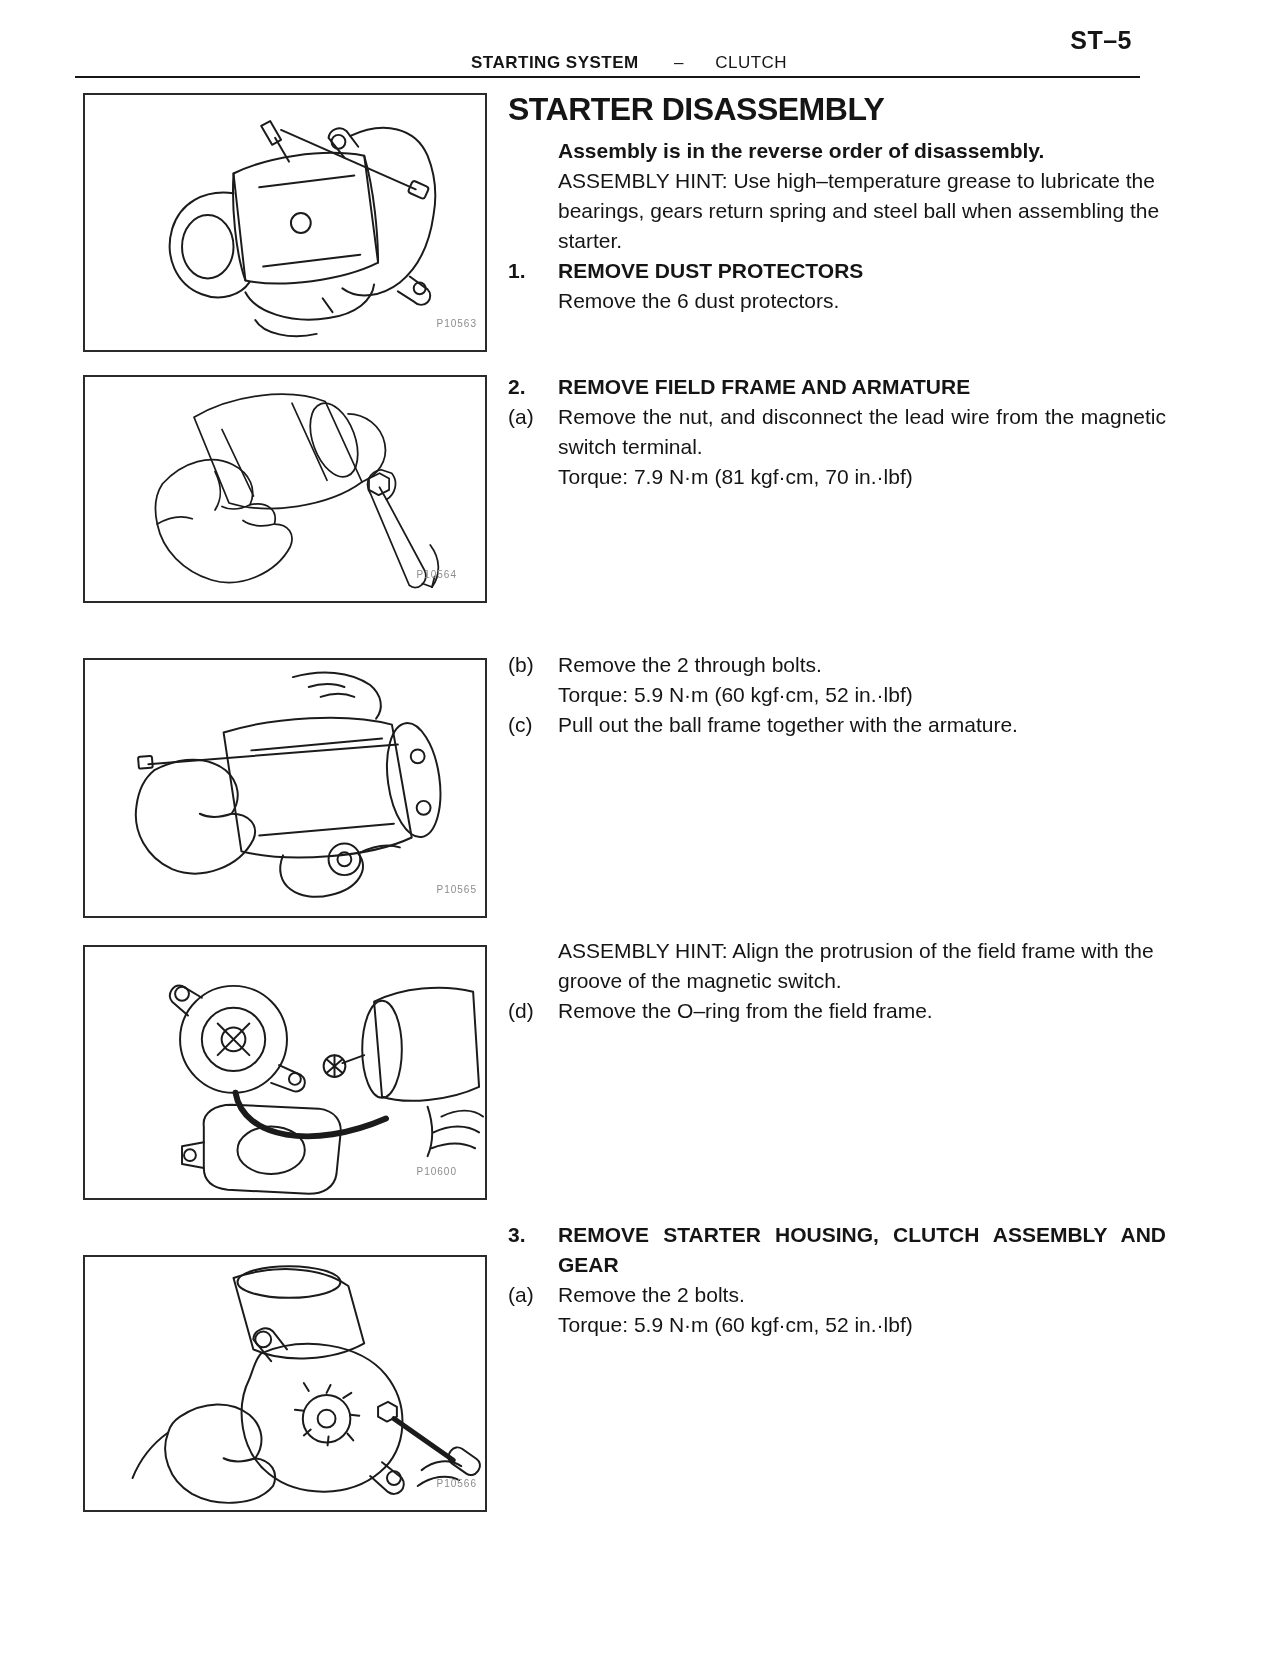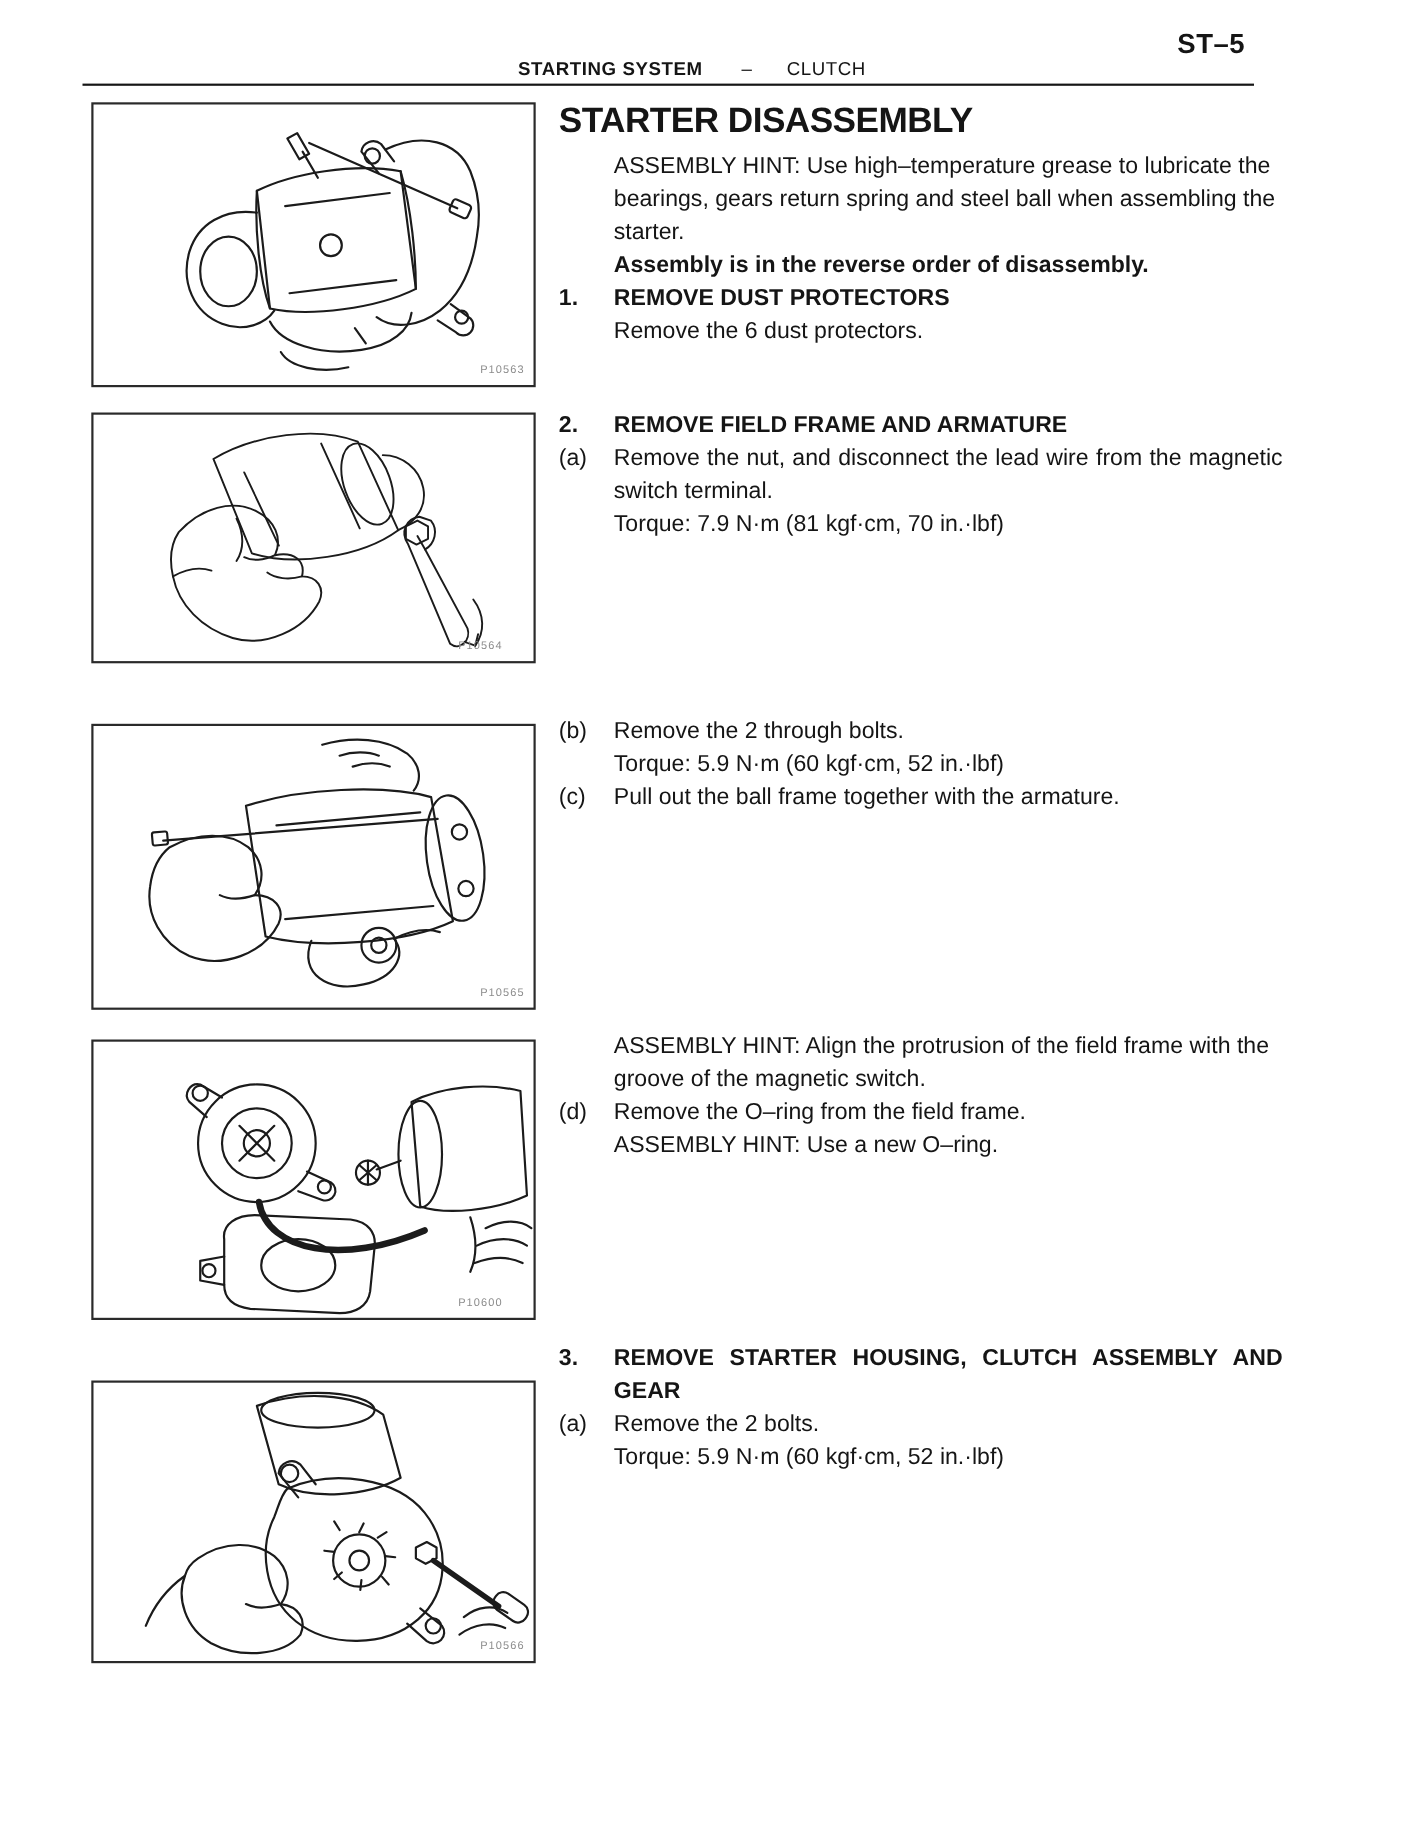--- a/index.html
+++ b/index.html
@@ -22,21 +22,21 @@
   .running-head .sep { margin:0 26px 0 30px; }
   .head-rule {
     position:absolute; top:76px; left:75px; right:140px; height:2px; background:#161616;
   }
   
   .figbox {
     position:absolute; left:83px; width:404px; border:2px solid #2a2a2a; background:#fff;
   }
   .figbox svg { display:block; width:100%; height:100%; }
   .figcode {
-    position:absolute; bottom:8px; right:8px; font-size:10px; color:#8c8c8c;
+    position:absolute; bottom:21px; right:8px; font-size:10px; color:#8c8c8c;
     letter-spacing:1px;
   }
   .figcode.inset { right:28px; }
   
   .rcol { position:absolute; left:508px; width:658px; font-size:21px; line-height:30px; }
   .doc-title { font-size:32px; line-height:38px; font-weight:bold; letter-spacing:-0.5px; margin-bottom:8px; }
   .indent { margin-left:50px; }
   .b { font-weight:bold; }
   .row { display:flex; }
   .row .lab { flex:0 0 50px; }
@@ -210,22 +210,22 @@
         <path d="M96,160 C120,144 148,144 166,158 C180,170 182,188 172,202 C188,204 196,216 190,230 C174,250 134,252 108,238 C84,224 76,196 84,176 C86,168 90,164 96,160"></path>
         <path d="M172,202 C160,206 148,206 140,202"></path>
         <path d="M84,176 C70,186 56,202 48,222"></path>
       </g>
     </svg>
     <span class="figcode">P10566</span>
   </div>
 
   <div class="rcol" style="top:90px;">
     <div class="doc-title">STARTER DISASSEMBLY</div>
+    <div class="indent b">Assembly is in the reverse order of disassembly.</div>
     <div class="indent">ASSEMBLY HINT: Use high–temperature grease to lubricate the bearings, gears return spring and steel ball when assembling the starter.</div>
-    <div class="indent b">Assembly is in the reverse order of disassembly.</div>
     <div class="row">
       <span class="lab b">1.</span>
       <span class="txt b">REMOVE DUST PROTECTORS</span>
     </div>
     <div class="indent">Remove the 6 dust protectors.</div>
   </div>
 
   <div class="rcol" style="top:372px;">
     <div class="row">
       <span class="lab b">2.</span>
@@ -249,21 +249,20 @@
       <span class="txt">Pull out the ball frame together with the armature.</span>
     </div>
   </div>
 
   <div class="rcol" style="top:936px;">
     <div class="indent">ASSEMBLY HINT: Align the protrusion of the field frame with the groove of the magnetic switch.</div>
     <div class="row">
       <span class="lab">(d)</span>
       <span class="txt">Remove the O–ring from the field frame.</span>
     </div>
-    <div class="indent">ASSEMBLY HINT: Use a new O–ring.</div>
   </div>
 
   <div class="rcol" style="top:1220px;">
     <div class="row">
       <span class="lab b">3.</span>
       <span class="txt b just">REMOVE STARTER HOUSING, CLUTCH ASSEMBLY AND GEAR</span>
     </div>
     <div class="row">
       <span class="lab">(a)</span>
       <span class="txt">Remove the 2 bolts.</span>

